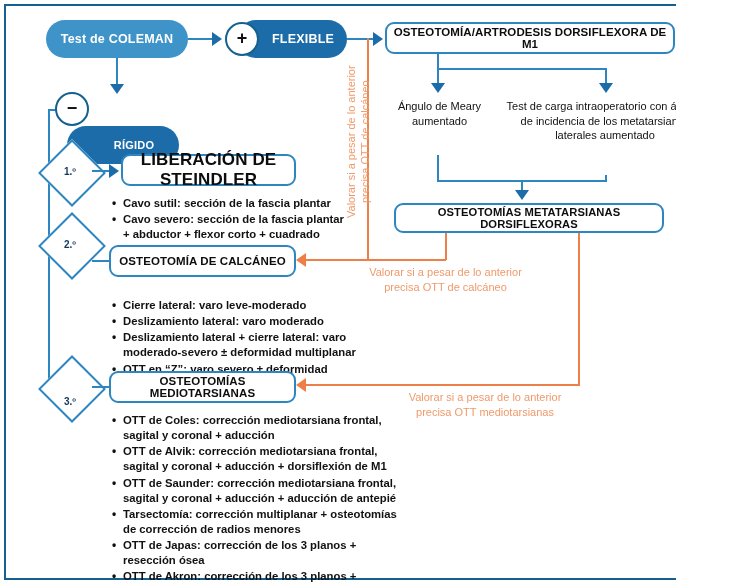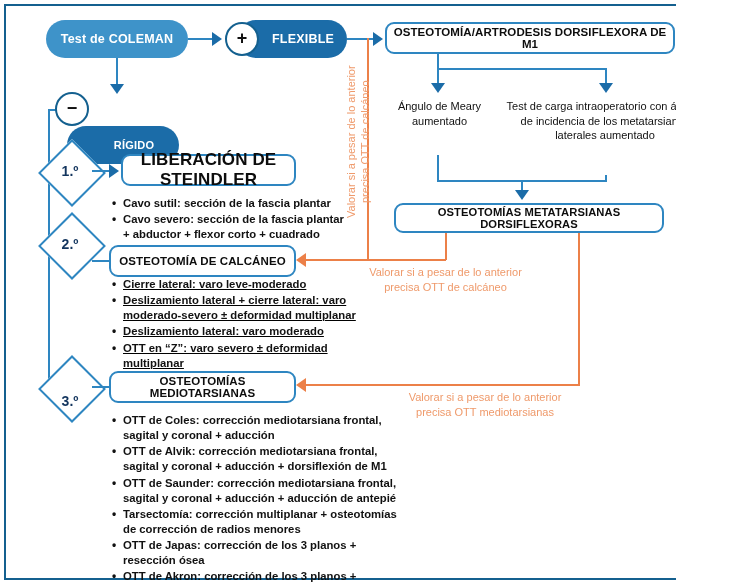--- a/index.html
+++ b/index.html
@@ -41,21 +41,21 @@
     letter-spacing:.1px;
   }
 
   
   .diamond{
     width:44px;height:44px;border:2px solid #2e86c1;background:#ffffff;
     transform:rotate(45deg);
   }
   .diamond-label{
     display:flex;align-items:center;justify-content:center;
-    font-weight:bold;font-size:14px;color:#13355e;
+    font-weight:bold;font-size:10px;color:#13355e;
     width:44px;height:44px;
   }
 
   
   .ln-b{background:#2e86c1;}
   .ln-o{background:#ec8048;}
   .vline{width:2px;}
   .hline{height:2px;}
 
   .arrow-b-right{
@@ -150,24 +150,24 @@
 
   <div class="abs" style="left:48px;top:222px;">
     <div class="diamond"></div>
     <div class="abs diamond-label" style="left:0;top:0;">2.º</div>
   </div>
   <div class="abs ln-b hline" style="left:92px;top:260px;width:19px;"></div>
   <div class="abs arrow-b-right" style="left:109px;top:254px;"></div>
   <div class="abs rbox" style="left:109px;top:245px;width:187px;height:32px;font-size:11.5px;">
     <span>OSTEOTOMÍA DE CALCÁNEO</span>
   </div>
-  <ul class="abs bul" style="left:112px;top:277px;width:250px;text-decoration:underline;">
+  <ul class="abs bul" style="left:112px;top:298px;width:250px;">
     <li>Cierre lateral: varo leve-moderado</li>
+    <li>Deslizamiento lateral: varo moderado</li>
     <li>Deslizamiento lateral + cierre lateral: varo moderado-severo ± deformidad multiplanar</li>
-    <li>Deslizamiento lateral: varo moderado</li>
     <li>OTT en “Z”: varo severo ± deformidad multiplanar</li>
   </ul>
 
   <div class="abs" style="left:48px;top:365px;">
     <div class="diamond"></div>
     <div class="abs diamond-label" style="left:0;top:14px;">3.º</div>
   </div>
   <div class="abs ln-b hline" style="left:92px;top:386px;width:19px;"></div>
   <div class="abs arrow-b-right" style="left:109px;top:380px;"></div>
   <div class="abs rbox" style="left:109px;top:371px;width:187px;height:32px;font-size:11.5px;">

